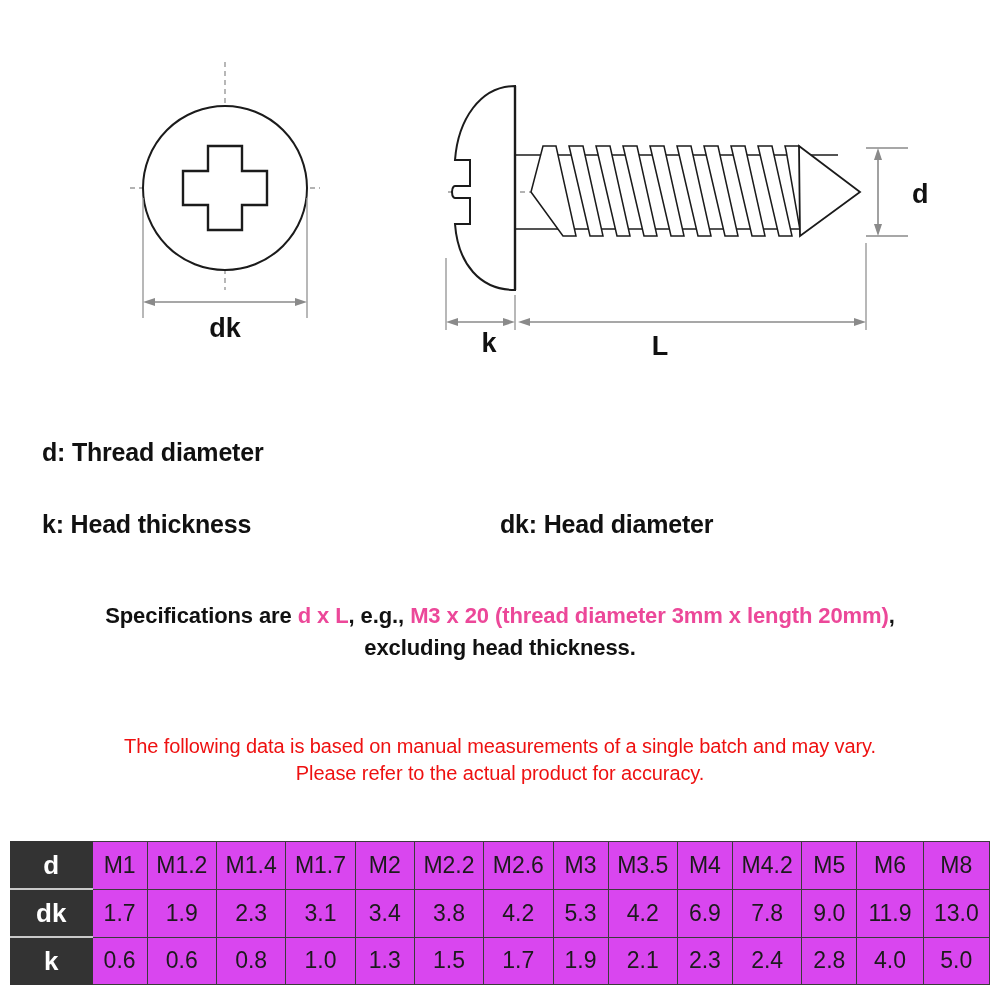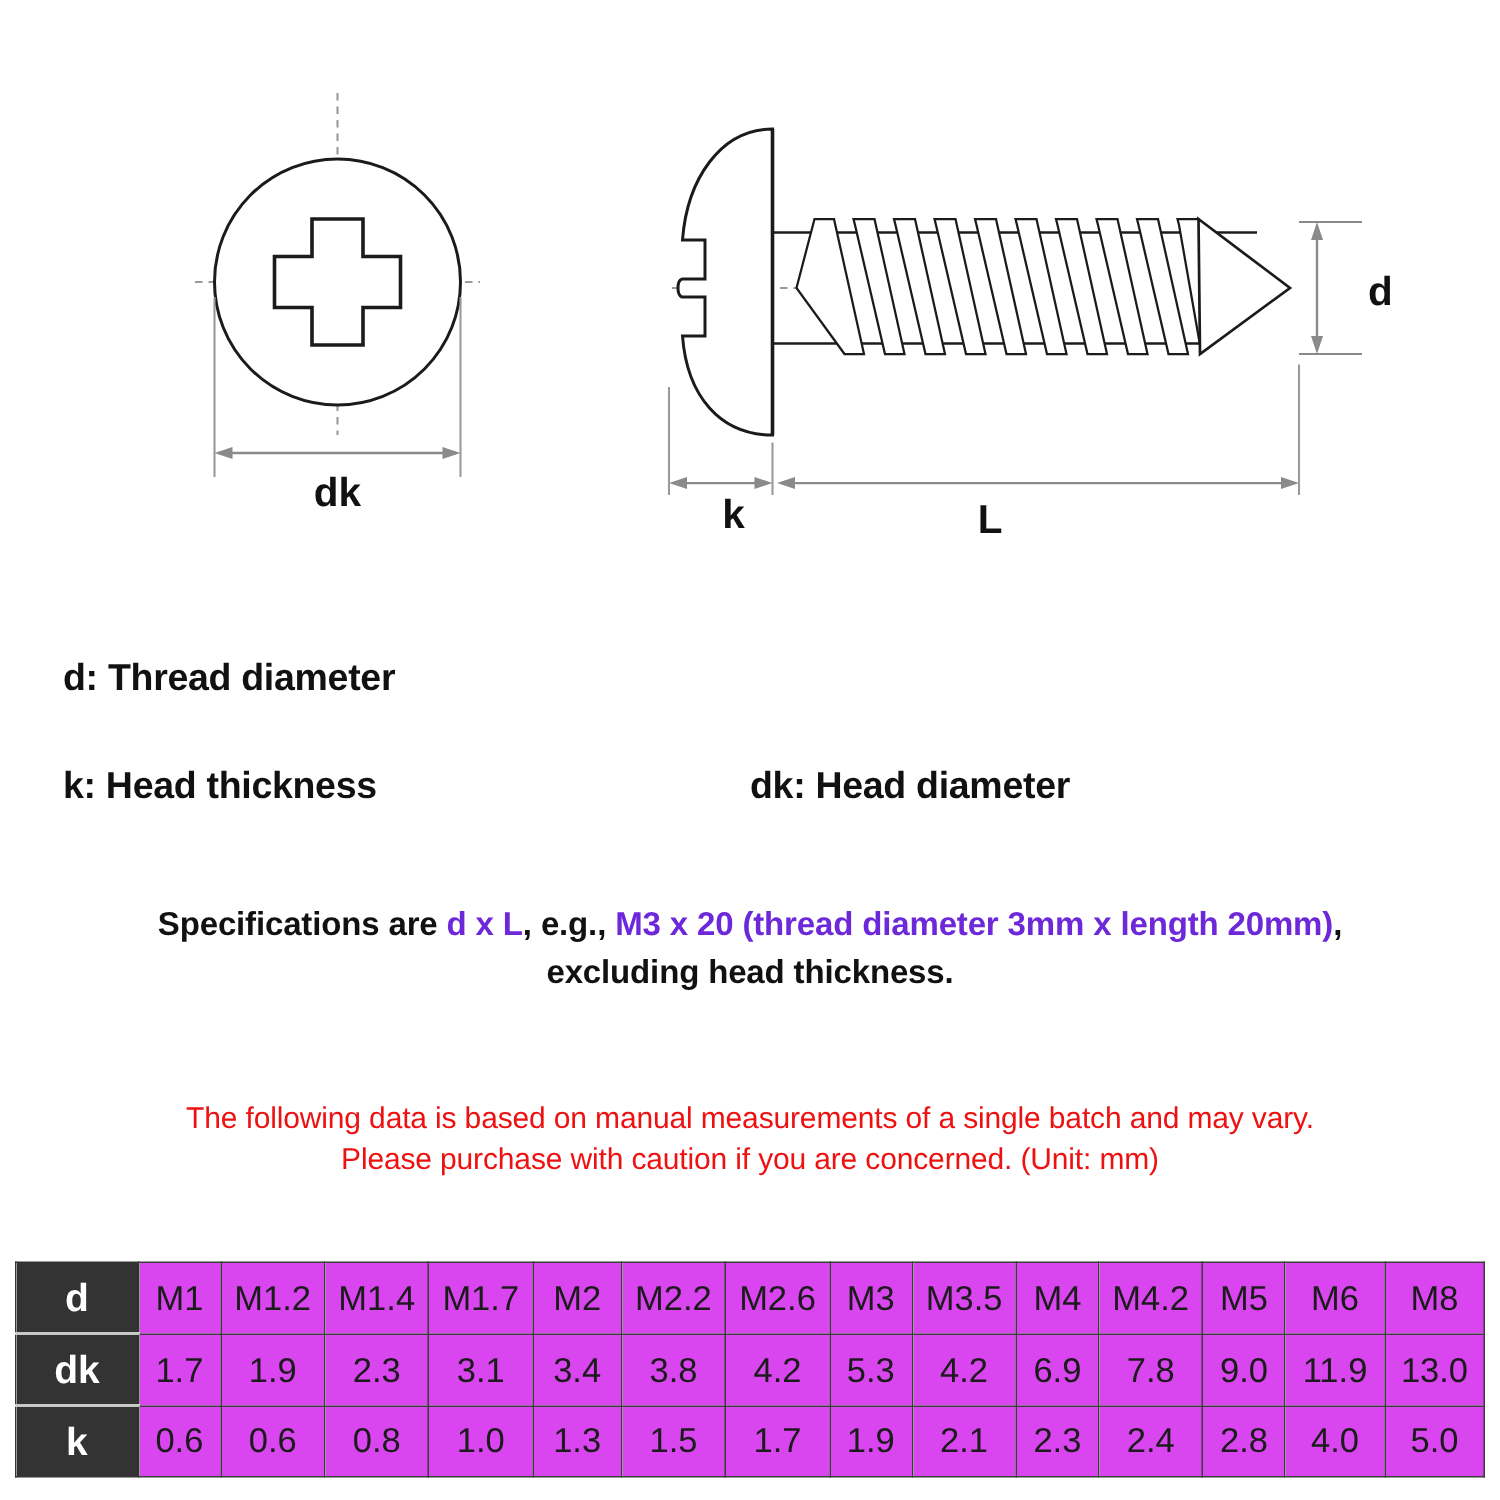--- a/index.html
+++ b/index.html
@@ -52,21 +52,21 @@
     top: 600px;
     width: 1000px;
     text-align: center;
     font-size: 22px;
     font-weight: bold;
     color: #111111;
     line-height: 32px;
     letter-spacing: -0.1px;
   }
   .accent {
-    color: #6d28d9;
+    color: #ec4899;
   }
 
   
   #notice-block {
     position: absolute;
     left: 0;
     top: 733px;
     width: 1000px;
     text-align: center;
     font-size: 20px;
@@ -207,21 +207,21 @@
   <div class="legend-item legend-col-b legend-row-2">dk: Head diameter</div>
 </div>
 
 <div id="spec-block">
   <div><span>Specifications are </span><span class="accent">d x L</span><span>, e.g., </span><span class="accent">M3 x 20 (thread diameter 3mm x length 20mm)</span><span>,</span></div>
   <div>excluding head thickness.</div>
 </div>
 
 <div id="notice-block">
   <div>The following data is based on manual measurements of a single batch and may vary.</div>
-  <div>Please purchase with caution if you are concerned. (Unit: mm)</div>
+  <div>Please refer to the actual product for accuracy.</div>
 </div>
 
 <table id="spec-table">
   <colgroup>
     <col style="width:80px">
       <col style="width:54px">
       <col style="width:68px">
       <col style="width:68px">
     <col style="width:68px">
       <col style="width:58px">

